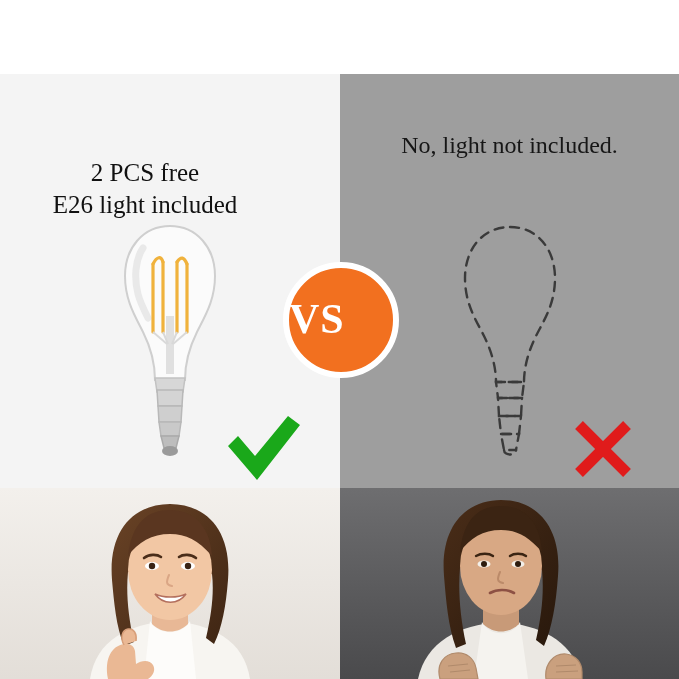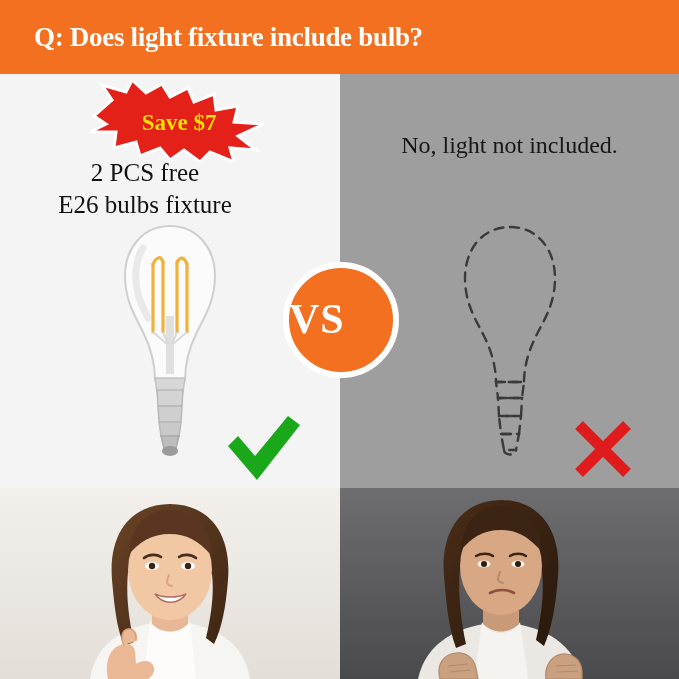--- a/index.html
+++ b/index.html
@@ -195,38 +195,29 @@
     overflow: hidden;
     background: #5d5d5f;
   }
   .photo-svg { display: block; }
 </style>
 </head>
 <body>
 
 <div id="page">
 
-  <div id="header">
-    <div id="header-text">Q: Does light fixture include bulb?</div>
-  </div>
 
   <div id="left-panel"></div>
 
   <div id="right-panel"></div>
 
-  <div id="save-badge">
-    <svg width="182" height="82" viewBox="0 0 182 82" xmlns="http://www.w3.org/2000/svg">
-      <polygon points="6,36 24,20 14,5 38,12 44,0 58,13 74,4 82,17 100,8 106,22 126,14 128,30 150,26 146,42 176,44 150,56 168,70 142,68 146,82 122,72 112,82 96,70 82,80 72,68 52,76 48,62 26,68 28,52 2,52 18,44" fill="#e32119" stroke="#ffffff" stroke-width="3"></polygon>
-    </svg>
-    <div id="save-badge-text">Save $7</div>
-  </div>
 
   <div id="left-caption">
     <div>2 PCS free</div>
-    <div>E26 bulbs fixture</div>
+    <div>E26 light included</div>
   </div>
 
   <div id="right-caption">No, light not included.</div>
 
   <div id="bulb-left">
     <svg width="130" height="250" viewBox="0 0 130 250" xmlns="http://www.w3.org/2000/svg">
 
       <path d="M65 6 C92 6 110 28 110 56 C110 80 100 96 92 112 C84 128 80 144 80 160 L50 160 C50 144 46 128 38 112 C30 96 20 80 20 56 C20 28 38 6 65 6 Z" fill="#fbfbfb" stroke="#cfcfcf" stroke-width="2"></path>
 
       <path d="M38 28 C30 40 29 58 33 74 C35 82 39 90 43 98" fill="none" stroke="#e9e9e9" stroke-width="7" stroke-linecap="round"></path>

